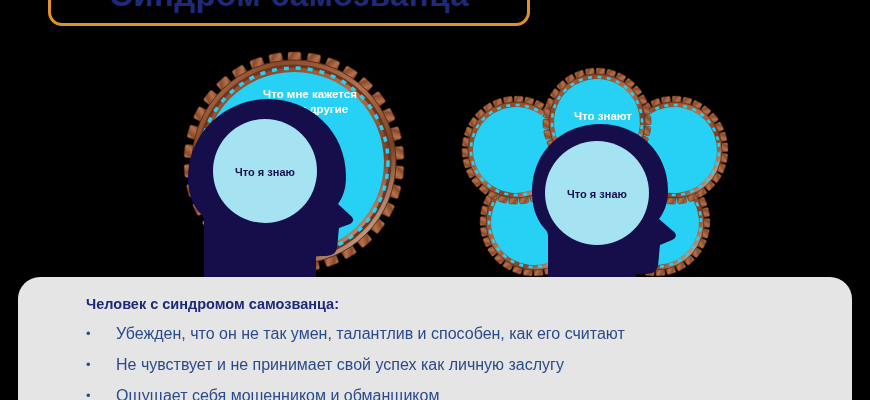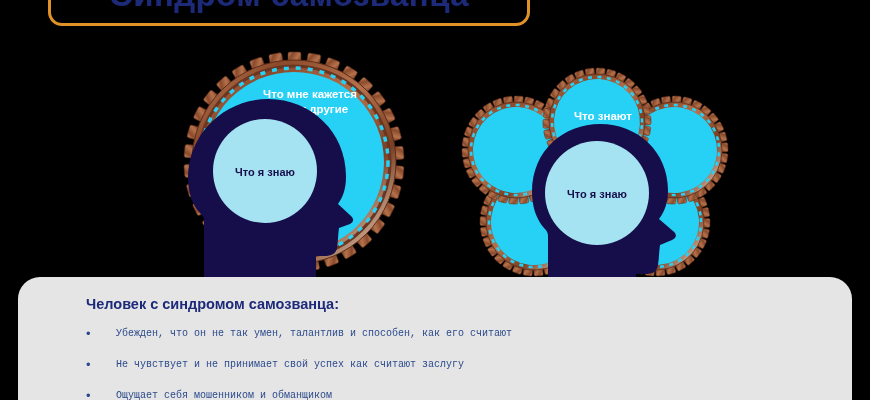--- a/index.html
+++ b/index.html
@@ -90,23 +90,22 @@
   }
   .bullet-dot {
     width: 30px;
     flex: 0 0 30px;
     color: #2b4a8b;
     font-size: 13px;
     text-align: left;
   }
   .bullet-text {
     color: #2b4a8b;
-    font-size: 10px;
+    font-size: 16px;
     white-space: nowrap;
-    font-family: Liberation Mono, monospace;
   }
 </style>
 </head>
 <body>
 
 <div id="stage">
 
   <div class="title-box">
     <span class="title-text">Синдром самозванца</span>
   </div>
@@ -265,21 +264,21 @@
 
   <div class="card">
     <div class="card-heading">Человек с синдромом самозванца:</div>
     <div class="bullet-list" id="bullets">
         <div class="bullet-row">
           <span class="bullet-dot">•</span>
           <span class="bullet-text">Убежден, что он не так умен, талантлив и способен, как его считают</span>
         </div>
         <div class="bullet-row">
           <span class="bullet-dot">•</span>
-          <span class="bullet-text">Не чувствует и не принимает свой успех как считают заслугу</span>
+          <span class="bullet-text">Не чувствует и не принимает свой успех как личную заслугу</span>
         </div>
         <div class="bullet-row">
           <span class="bullet-dot">•</span>
           <span class="bullet-text">Ощущает себя мошенником и обманщиком</span>
         </div>
       </div>
   </div>
 
 </div>
 

